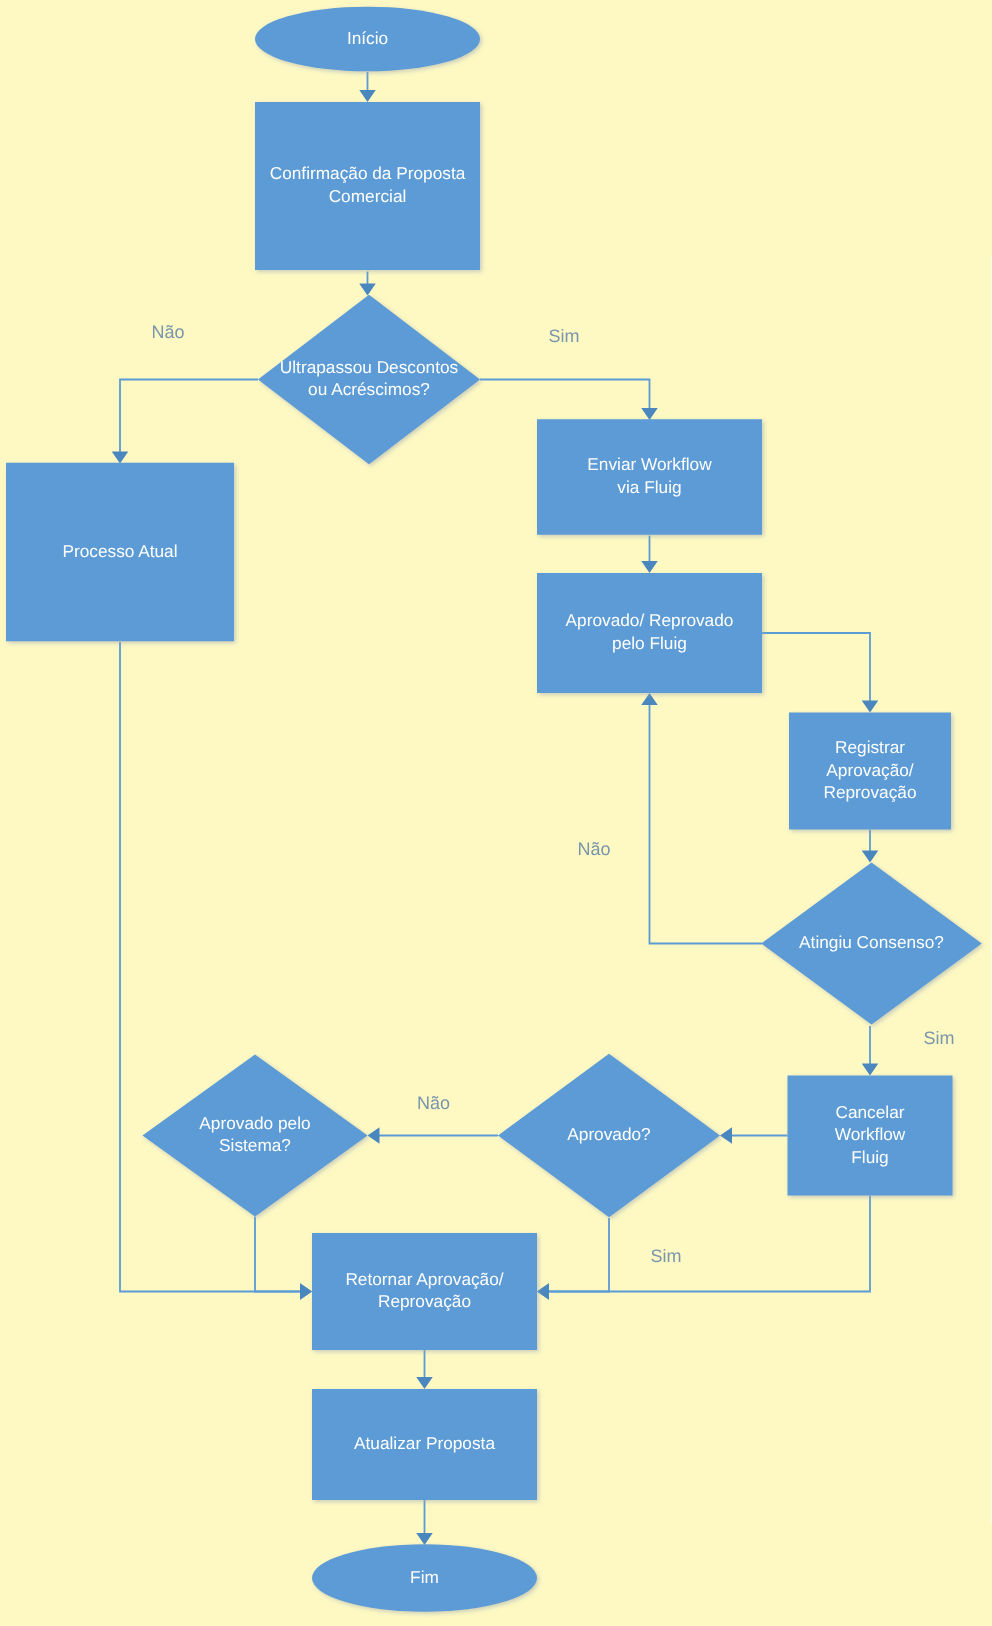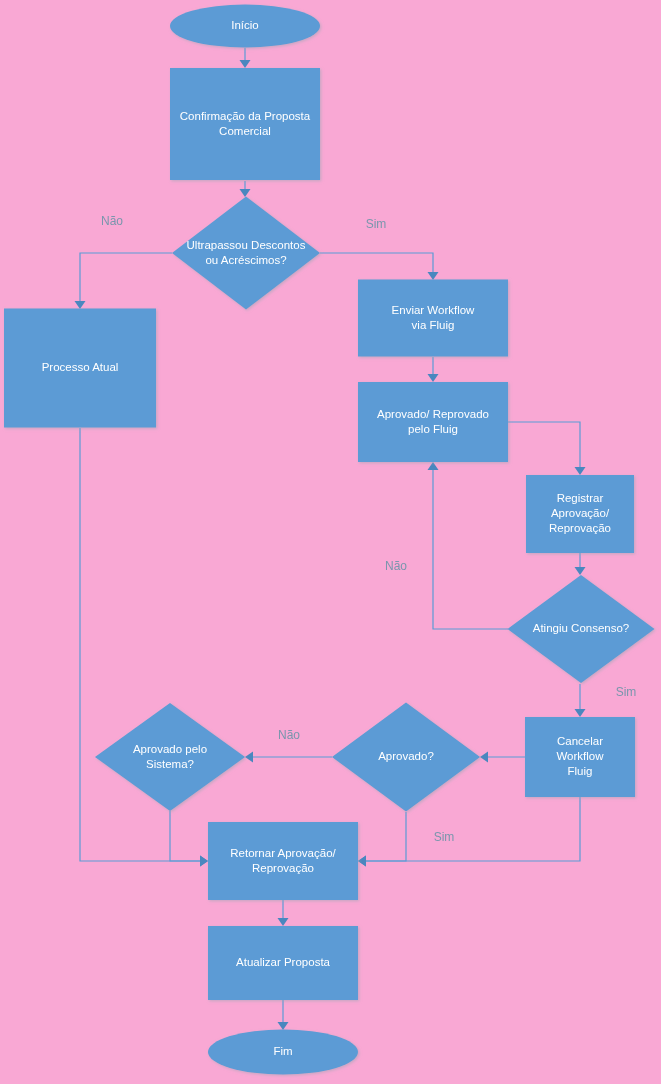--- a/index.html
+++ b/index.html
@@ -10,21 +10,21 @@
   body {
     width: 661px;
     height: 1084px;
     font-family: "Liberation Sans", sans-serif;
     overflow: hidden;
   }
   #flowchart-root {
     position: relative;
     width: 661px;
     height: 1084px;
-    background: #f9a8d4;
+    background: #fef9c3;
   }
   svg.fc {
     display: block;
     width: 661px;
     height: 1084px;
   }
   .node-shape {
     fill: #5B9BD5;
     stroke: #5B9BD5;
     stroke-width: 0;

